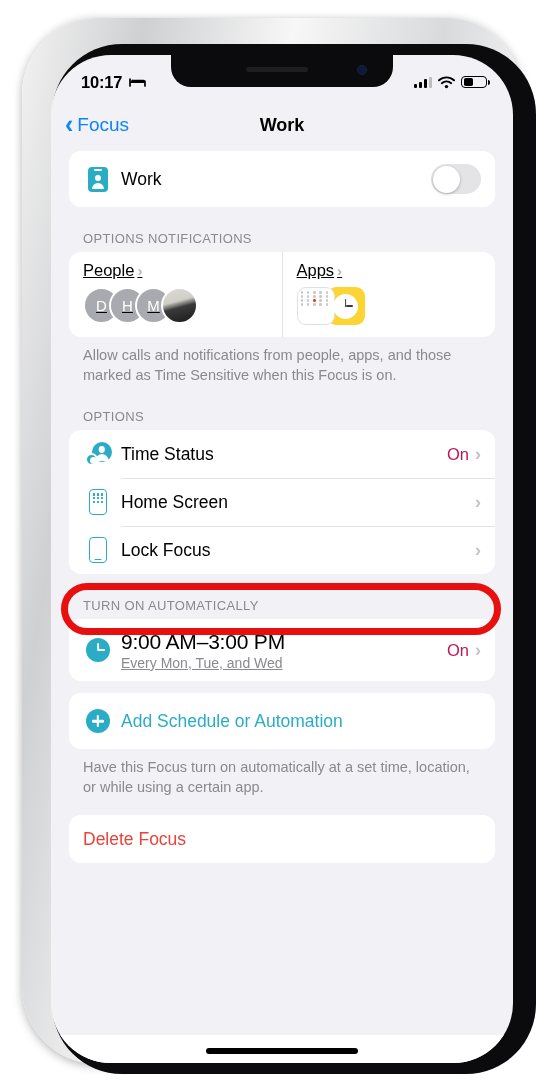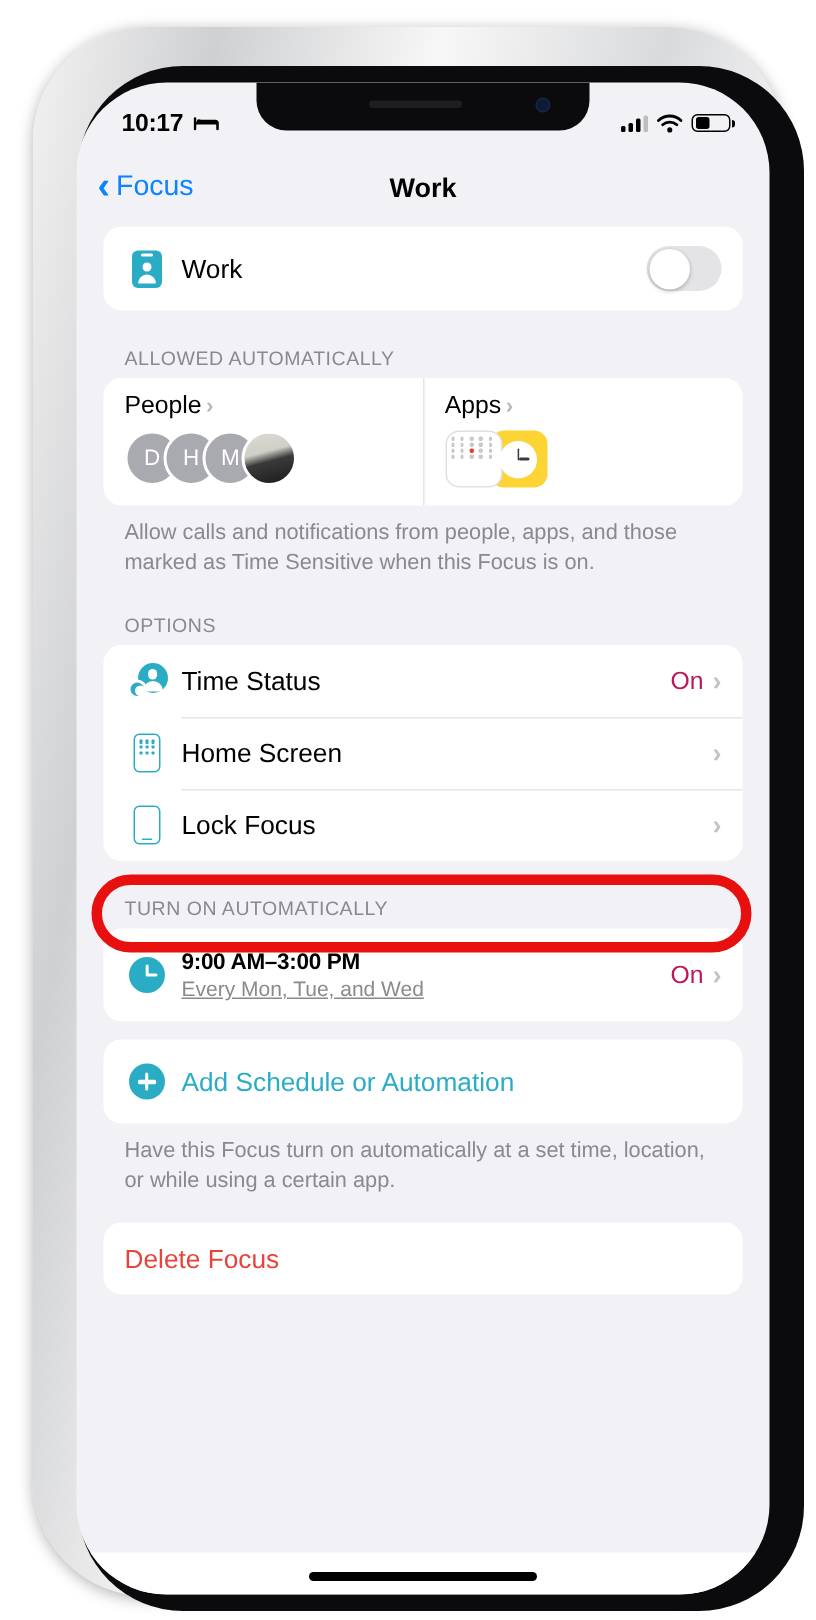--- a/index.html
+++ b/index.html
@@ -96,21 +96,21 @@
   .disclosure { color: #c3c3c7; font-size: 18px; font-weight: 600; }
   .section-header { font-size: 13px; color: #8a8a8e; letter-spacing: .35px;
     padding: 0 14px 6px 14px; }
   .footer-note { font-size: 14.5px; line-height: 1.35; color: #8a8a8e; padding: 9px 14px 0 14px; }
   
   .toggle { width: 50px; height: 30px; border-radius: 15px; background: #e4e4e7;
     position: relative; flex: 0 0 50px; cursor: pointer; }
   .toggle .knob { position: absolute; left: 1.5px; top: 1.5px; width: 27px; height: 27px;
     border-radius: 50%; background: #fff; box-shadow: 0 1px 3px rgba(0,0,0,.28); }
   
-  .twoup { display: flex; background: #fff; border-radius: 12px; overflow: hidden; min-height: 84px; }
+  .twoup { display: flex; background: #fff; border-radius: 12px; overflow: hidden; min-height: 84px; text-decoration: underline; }
   .twoup-half { flex: 1; padding: 9px 14px 12px 14px; }
   .twoup-half + .twoup-half { border-left: 1px solid #e4e4e8; }
   .twoup-title { font-size: 16.5px; color: #000; display: flex; align-items: center; gap: 3px; }
   .twoup-title .disclosure { font-size: 15px; color:#b9b9bd; }
   .avatars { display: flex; margin-top: 7px; }
   .avatar { width: 37px; height: 37px; border-radius: 50%; background: #a9a9b0;
     color: #fff; font-size: 15px; display: flex; align-items: center; justify-content: center;
     border: 2px solid #fff; }
   .avatar + .avatar { margin-left: -11px; }
   .avatar.photo { background: linear-gradient(165deg,#dcdcd6 0%,#cfcfc6 38%,#3a3a3a 55%,#1b1b1b 100%); }
@@ -157,21 +157,21 @@
     background:#fff; transform:translateX(-50%); border-radius:1px; }
   .ic-clock::after { content:''; position:absolute; left:50%; top:11px; width:6.5px; height:1.8px;
     background:#fff; border-radius:1px; }
   .ic-plus { width: 24px; height: 24px; border-radius: 50%; background:#2aadc4; position: relative; }
   .ic-plus::before { content:''; position:absolute; left:50%; top:50%; transform:translate(-50%,-50%);
     width:12px; height:2.4px; background:#fff; border-radius:1px; }
   .ic-plus::after { content:''; position:absolute; left:50%; top:50%; transform:translate(-50%,-50%);
     width:2.4px; height:12px; background:#fff; border-radius:1px; }
   .teal-label { color: #2aadc4; font-size: 17.5px; }
   .two-line { flex:1; padding-left: 8px; }
-  .two-line .t1 { font-size: 15px; color:#000; font-weight: 700; letter-spacing:-.2px; }
+  .two-line .t1 { font-size: 21px; color:#000; font-weight: 400; letter-spacing:-.2px; }
   .two-line .t2 { font-size: 14px; color:#8a8a8e; margin-top: 1px; }
   .destructive { color: #e8433a; font-size: 17.5px; }
   
   #annotation-oval {
     position: absolute; left: 10px; top: 528px;
     width: 440px; height: 52px;
     border: 7px solid #e8100f; border-radius: 30px;
     z-index: 25; pointer-events: none;
   }
   
@@ -243,21 +243,21 @@
           </span>
           <span class="row-label">Work</span>
           <span class="toggle">
             <span class="knob"></span>
           </span>
         </div>
       </div>
 
       <div class="spacer-24"></div>
 
-      <div class="section-header">ALLOWED AUTOMATICALLY</div>
+      <div class="section-header">OPTIONS NOTIFICATIONS</div>
 
       <div class="twoup">
         <div class="twoup-half">
           <div class="twoup-title">
             <span>People</span>
             <span class="disclosure">›</span>
           </div>
           <div class="avatars">
             <span class="avatar">D</span>
             <span class="avatar">H</span>

